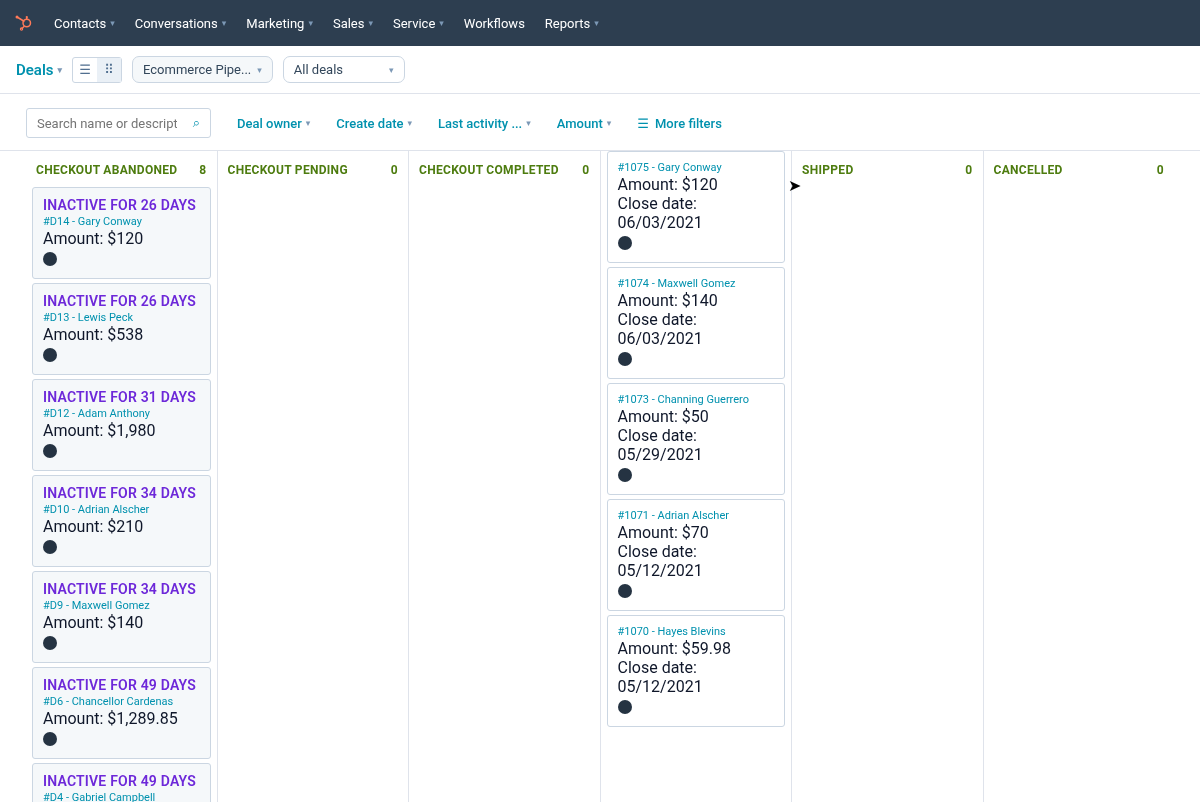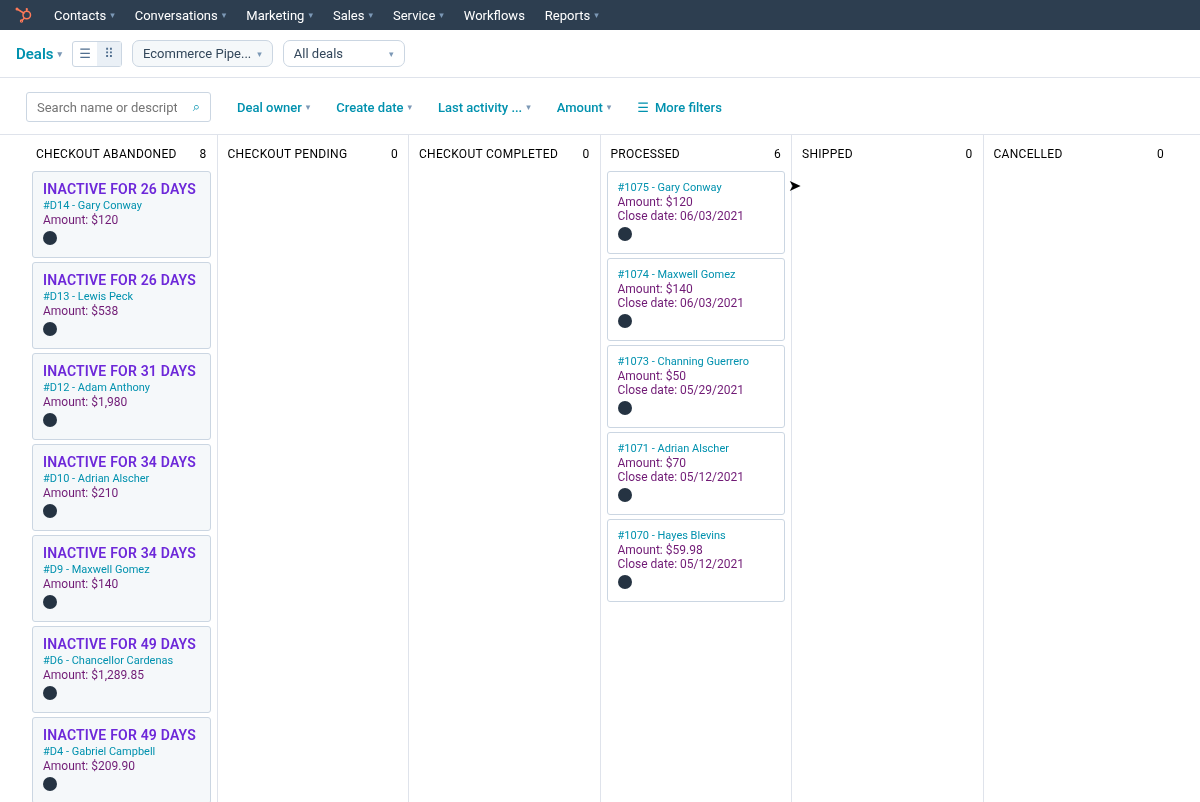--- a/index.html
+++ b/index.html
@@ -1,41 +1,41 @@
 <!DOCTYPE html>
 <html><head>
 <meta charset="utf-8">
 <style>
 * { margin:0; padding:0; box-sizing:border-box; font-family:-apple-system,BlinkMacSystemFont,"Segoe UI",Roboto,sans-serif; }
 body { background:#fff; font-size:13px; color:#33475b; }
-.topnav { background:#2d3e50; height:30px; display:flex; align-items:center; padding:0 12px; gap:20px; }
+.topnav { background:#2d3e50; height:46px; display:flex; align-items:center; padding:0 12px; gap:20px; }
 .logo { width:22px; height:22px; display:flex; align-items:center; justify-content:center; }
 .nav-item { color:#fff; font-size:13px; cursor:pointer; display:flex; align-items:center; gap:4px; }
 .caret { font-size:9px; color:#7c98b6; }
 .subbar { display:flex; align-items:center; padding:10px 16px; gap:10px; border-bottom:1px solid #dfe3eb; }
 .deals-link { color:#0091ae; font-weight:600; font-size:15px; cursor:pointer; display:flex; align-items:center; gap:4px; }
 .view-toggle { display:flex; border:1px solid #cbd6e2; border-radius:3px; }
 .view-btn { width:24px; height:24px; display:flex; align-items:center; justify-content:center; cursor:pointer; font-size:13px; color:#516f90; }
 .view-btn.active { background:#eaf0f6; }
 .dropdown { border:1px solid #cbd6e2; border-radius:7px; padding:5px 10px; font-size:13px; color:#33475b; cursor:pointer; display:flex; align-items:center; gap:6px; background:#f5f8fa; }
 .filters { display:flex; align-items:center; padding:14px 26px 12px; gap:26px; }
 .search-box { border:1px solid #cbd6e2; border-radius:3px; padding:6px 10px; width:185px; display:flex; align-items:center; justify-content:space-between; color:#516f90; }
 .search-input { border:none; outline:none; background:transparent; width:140px; font-size:13px; color:#516f90; }
 .filter-link { color:#0091ae; font-size:13px; cursor:pointer; display:flex; align-items:center; gap:4px; font-weight:500; }
 .more-filters { color:#0091ae; display:flex; align-items:center; gap:6px; cursor:pointer; font-weight:500; }
 .board { display:flex; padding:0 26px 20px; gap:0; border-top:1px solid #dfe3eb; overflow:hidden; }
 .col { flex:1; min-width:0; border-right:1px solid #dfe3eb; padding:0 6px; }
 .col:last-child { border-right:none; }
-.col-head { display:flex; justify-content:space-between; align-items:center; padding:12px 4px 10px; font-weight:400; font-size:12px; letter-spacing:.3px; color:#000000; }
+.col-head { display:flex; justify-content:space-between; align-items:center; padding:12px 4px 10px; font-weight:700; font-size:12px; letter-spacing:.3px; color:#4d7c0f; }
 .cards { display:flex; flex-direction:column; gap:4px; }
 .card { border:1px solid #cbd6e2; border-radius:3px; padding:9px 10px; background:#f5f8fa; cursor:pointer; }
 .card.processed { background:#fff; }
 .inactive { font-weight:600; font-size:14px; color:#6d28d9; margin-bottom:2px; letter-spacing:.2px; }
 .deal-name { color:#0091ae; font-weight:400; font-size:11px; margin-bottom:1px; }
-.card-line { font-size:12px; color:#701a75; }
+.card-line { font-size:16px; color:#0f172a; }
 .avatar { width:14px; height:14px; border-radius:50%; background:#253342; margin-top:4px; display:inline-block; }
 .avatar.alt { background:#516f90; }
 .cursor-arrow { position:absolute; left:788px; top:176px; font-size:16px; color:#000; pointer-events:none; }
 </style>
 </head>
 <body>
 
 <div class="topnav">
   <div class="logo">
     <svg width="18" height="18" viewBox="0 0 24 24">
@@ -148,24 +148,20 @@
       <div class="cards"></div>
     </div>
     <div class="col">
       <div class="col-head">
         <span>CHECKOUT COMPLETED</span>
         <span>0</span>
       </div>
       <div class="cards"></div>
     </div>
     <div class="col">
-      <div class="col-head">
-        <span>PROCESSED</span>
-        <span>6</span>
-      </div>
       <div class="cards">
         <div class="card processed"><div class="deal-name">#1075 - Gary Conway</div><div class="card-line">Amount: $120</div><div class="card-line">Close date: 06/03/2021</div><span class="avatar "></span></div>
         <div class="card processed"><div class="deal-name">#1074 - Maxwell Gomez</div><div class="card-line">Amount: $140</div><div class="card-line">Close date: 06/03/2021</div><span class="avatar "></span></div>
         <div class="card processed"><div class="deal-name">#1073 - Channing Guerrero</div><div class="card-line">Amount: $50</div><div class="card-line">Close date: 05/29/2021</div><span class="avatar "></span></div>
         <div class="card processed"><div class="deal-name">#1071 - Adrian Alscher</div><div class="card-line">Amount: $70</div><div class="card-line">Close date: 05/12/2021</div><span class="avatar "></span></div>
         <div class="card processed"><div class="deal-name">#1070 - Hayes Blevins</div><div class="card-line">Amount: $59.98</div><div class="card-line">Close date: 05/12/2021</div><span class="avatar "></span></div>
       </div>
     </div>
     <div class="col">
       <div class="col-head">

